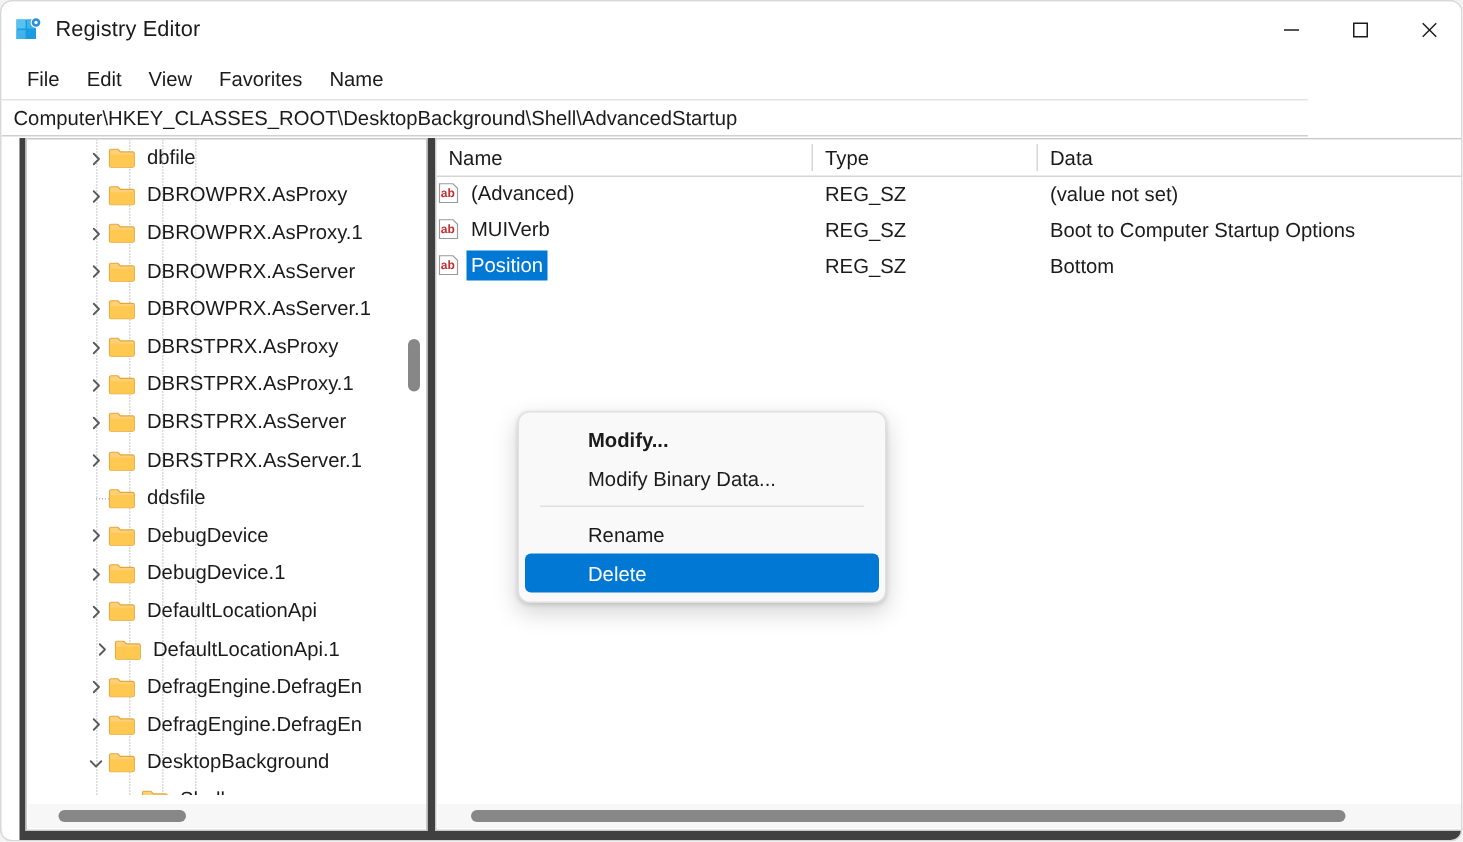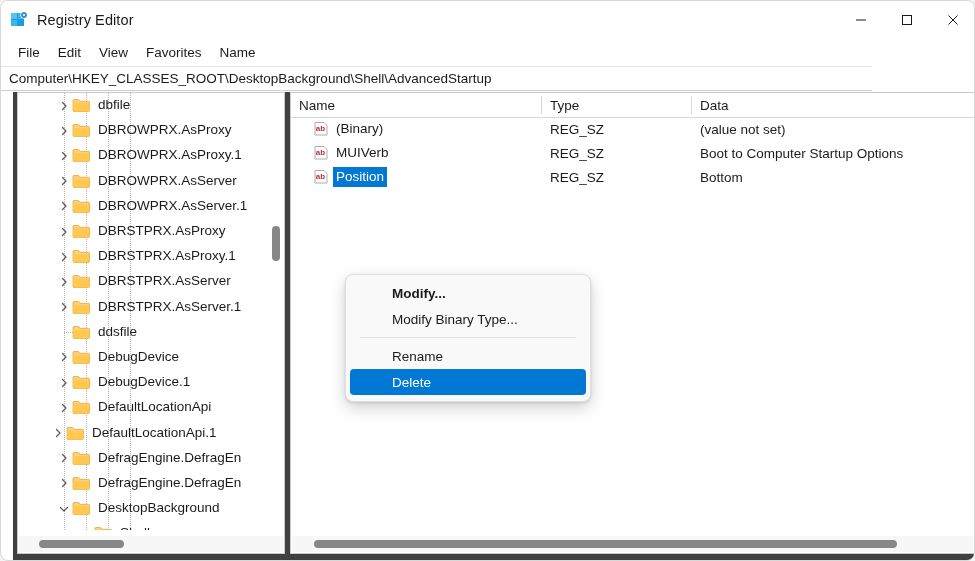--- a/index.html
+++ b/index.html
@@ -255,21 +255,21 @@
     display: flex;
     align-items: center;
     font-size: 13.5px;
     color: #1b1b1b;
     cursor: default;
   }
   .cell-name {
     width: 251px;
     display: flex;
     align-items: center;
-    padding-left: 22px;
+    padding-left: 0;
     box-sizing: border-box;
   }
   .cell-type { width: 150px; padding-left: 8px; box-sizing: border-box; }
   .cell-data { flex: 1; padding-left: 8px; box-sizing: border-box; }
 
   .ab-icon {
     width: 16px; height: 16px;
     flex: 0 0 16px;
     margin-right: 4px;
     position: relative;
@@ -542,21 +542,21 @@
               <svg width="10" height="10" viewBox="0 0 10 10">
                 <polyline points="3.5,1.5 7,5 3.5,8.5" fill="none" stroke="#5a5a5a" stroke-width="1.2" stroke-linecap="round" stroke-linejoin="round"></polyline>
               </svg>
             </span>
             <span class="folder"><svg width="19" height="15" viewBox="0 0 19 15">
                 <path d="M1 2.5 A1 1 0 0 1 2 1.5 H6.6 L8.3 3.3 H16.5 A1 1 0 0 1 17.5 4.3 V12.5 A1 1 0 0 1 16.5 13.5 H2 A1 1 0 0 1 1 12.5 Z" fill="#FFD076" stroke="#E3A83C" stroke-width="0.8"></path>
                 <path d="M1.2 5.2 H17.3 V12.5 A1 1 0 0 1 16.4 13.4 H2.1 A1 1 0 0 1 1.2 12.5 Z" fill="#FFC850"></path>
               </svg></span>
             <span class="tree-label">DefaultLocationApi</span>
           </div>
-          <div class="tree-row" style="padding-left: 32px;">
+          <div class="tree-row" style="padding-left: 42px;">
             <span class="chev">
               <svg width="10" height="10" viewBox="0 0 10 10">
                 <polyline points="3.5,1.5 7,5 3.5,8.5" fill="none" stroke="#5a5a5a" stroke-width="1.2" stroke-linecap="round" stroke-linejoin="round"></polyline>
               </svg>
             </span>
             <span class="folder"><svg width="19" height="15" viewBox="0 0 19 15">
                 <path d="M1 2.5 A1 1 0 0 1 2 1.5 H6.6 L8.3 3.3 H16.5 A1 1 0 0 1 17.5 4.3 V12.5 A1 1 0 0 1 16.5 13.5 H2 A1 1 0 0 1 1 12.5 Z" fill="#FFD076" stroke="#E3A83C" stroke-width="0.8"></path>
                 <path d="M1.2 5.2 H17.3 V12.5 A1 1 0 0 1 16.4 13.4 H2.1 A1 1 0 0 1 1.2 12.5 Z" fill="#FFC850"></path>
               </svg></span>
             <span class="tree-label">DefaultLocationApi.1</span>
@@ -625,21 +625,21 @@
         <div class="hcell" style="width:150px">Type</div>
         <div class="hcell last" style="width:291px">Data</div>
       </div>
       <div class="list-rows" id="list-rows">
           <div class="lrow">
             <div class="cell-name">
               <span class="ab-icon"><svg width="16" height="16" viewBox="0 0 16 16">
                   <path d="M2 1.5 H11 L14 4.5 V14 H2 Z" fill="#ffffff" stroke="#9b9b9b" stroke-width="0.8"></path>
                   <text x="7.5" y="10" font-family="Liberation Sans, sans-serif" font-size="8" font-weight="bold" fill="#c03030" text-anchor="middle">ab</text>
                 </svg></span>
-              <span class="name-text">(Binary)</span>
+              <span class="name-text">(Advanced)</span>
             </div>
             <div class="cell-type">REG_SZ</div>
             <div class="cell-data">(value not set)</div>
           </div>
           <div class="lrow">
             <div class="cell-name">
               <span class="ab-icon"><svg width="16" height="16" viewBox="0 0 16 16">
                   <path d="M2 1.5 H11 L14 4.5 V14 H2 Z" fill="#ffffff" stroke="#9b9b9b" stroke-width="0.8"></path>
                   <text x="7.5" y="10" font-family="Liberation Sans, sans-serif" font-size="8" font-weight="bold" fill="#c03030" text-anchor="middle">ab</text>
                 </svg></span>
@@ -661,20 +661,20 @@
           </div>
         </div>
 
       <div class="list-hscroll">
         <div class="list-hthumb"></div>
       </div>
     </div>
 
     <div class="ctxmenu" id="ctxmenu">
         <div class="ctx-item bold">Modify...</div>
-        <div class="ctx-item">Modify Binary Type...</div>
+        <div class="ctx-item">Modify Binary Data...</div>
         <div class="ctx-sep"></div>
         <div class="ctx-item">Rename</div>
         <div class="ctx-item highlight">Delete</div>
       </div>
 
   </div>
 </div>
 
 </body></html>

